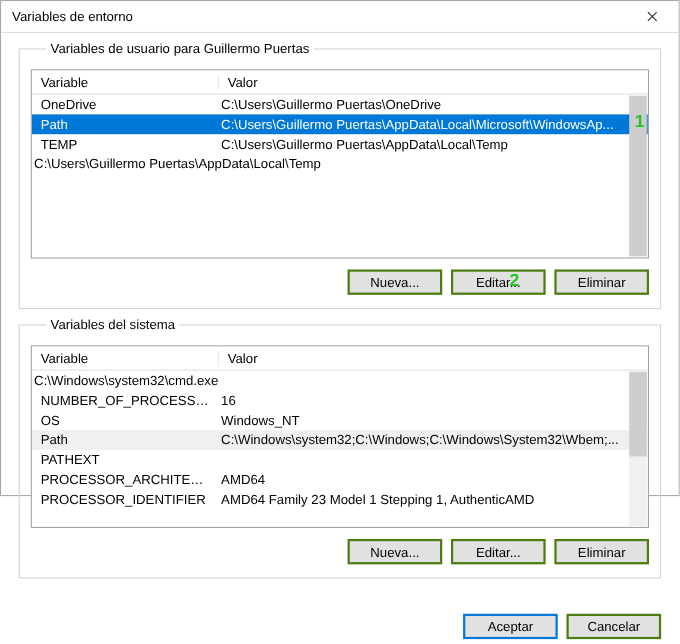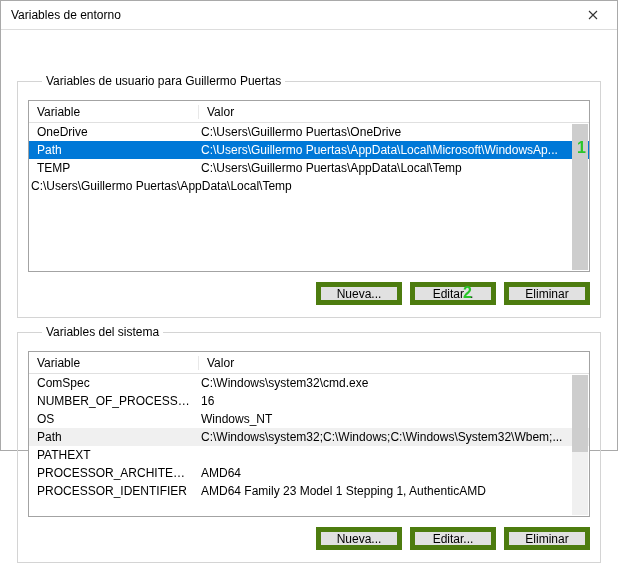--- a/index.html
+++ b/index.html
@@ -5,41 +5,41 @@
     * { box-sizing: border-box; margin: 0; padding: 0; }
     body {
       font-family: "Segoe UI", Tahoma, sans-serif;
       font-size: 12px;
       background: #fff;
       color: #000;
       width: 618px;
       height: 585px;
       overflow: hidden;
     }
-    .window { width: 618px; height: 451px; border: 1px solid #a9a9a9; background: #fff; display: flex; flex-direction: column; gap: 37px; }
+    .window { width: 618px; height: 451px; border: 1px solid #a9a9a9; background: #fff; display: flex; flex-direction: column; }
     .titlebar { height: 30px; display: flex; align-items: center; justify-content: space-between; padding: 0 4px 0 10px; border-bottom: 1px solid #ddd; }
     .titlebar-title { font-size: 12px; }
     .close-btn { width: 40px; height: 28px; display: flex; align-items: center; justify-content: center; font-size: 14px; font-family: Arial; cursor: pointer; }
     .content { padding: 14px 16px 12px 16px; flex: 1; display: flex; flex-direction: column; }
     .groupbox { border: 1px solid #d4d4d4; position: relative; padding: 18px 10px 12px 10px; margin-bottom: 14px; }
     .group-legend { position: absolute; top: -8px; left: 24px; background: #fff; padding: 0 4px; font-size: 12px; }
     .table-wrap { border: 1px solid #a3a3a3; height: 172px; position: relative; overflow: hidden; background: #fff; }
     .table-wrap.sys { height: 166px; }
     .thead { display: flex; background: #fff; border-bottom: 1px solid #e0e0e0; height: 22px; align-items: center; }
     .th { padding: 0 8px; font-size: 12px; color: #000; }
     .th-var { width: 170px; border-right: 1px solid #e8e8e8; }
     .tbody { overflow-y: auto; overflow-x: hidden; height: calc(100% - 22px); }
     .row { display: flex; height: 18px; align-items: center; white-space: nowrap; }
     .row.sel { background: #0078d7; color: #fff; }
     .cell-var { width: 170px; padding: 0 8px; overflow: hidden; text-overflow: ellipsis; }
     .cell-val { flex: 1; padding: 0 0 0 2px; overflow: hidden; text-overflow: ellipsis; }
     .scrollbar { position: absolute; right: 1px; top: 23px; width: 16px; bottom: 1px; background: #f0f0f0; }
     .scroll-thumb { background: #cdcdcd; width: 16px; }
     .btn-row { display: flex; justify-content: flex-end; gap: 8px; margin-top: 10px; position: relative; }
-    .btn { min-width: 86px; height: 23px; border: 5px solid #4d7c0f; background: #e1e1e1; font-size: 12px; font-family: inherit; padding: 0 12px; cursor: pointer; }
+    .btn { min-width: 86px; height: 23px; border: 2px solid #4d7c0f; background: #e1e1e1; font-size: 12px; font-family: inherit; padding: 0 12px; cursor: pointer; }
     .btn.default { border: 2px solid #0078d7; background: #e1e1e1; }
     .annot { position: absolute; color: #28c528; font-size: 16px; font-weight: bold; pointer-events: none; }
     .bottom-section { padding: 6px 16px 14px 16px; display: flex; justify-content: flex-end; gap: 8px; }
     .row.hov { background: #f0f0f0; }
   </style>
 </head>
 <body>
 
 <div class="window">
   <div class="titlebar">
@@ -95,21 +95,20 @@
     <div class="groupbox">
       <span class="group-legend">Variables del sistema</span>
 
       <div class="table-wrap sys">
         <div class="thead">
           <div class="th th-var">Variable</div>
           <div class="th">Valor</div>
         </div>
         <div class="tbody" id="sys-tbody">
             <div class="row">
-              <div class="cell-var">ComSpec</div>
               <div class="cell-val">C:\Windows\system32\cmd.exe</div>
             </div>
             <div class="row">
               <div class="cell-var">NUMBER_OF_PROCESSORS</div>
               <div class="cell-val">16</div>
             </div>
             <div class="row">
               <div class="cell-var">OS</div>
               <div class="cell-val">Windows_NT</div>
             </div>

